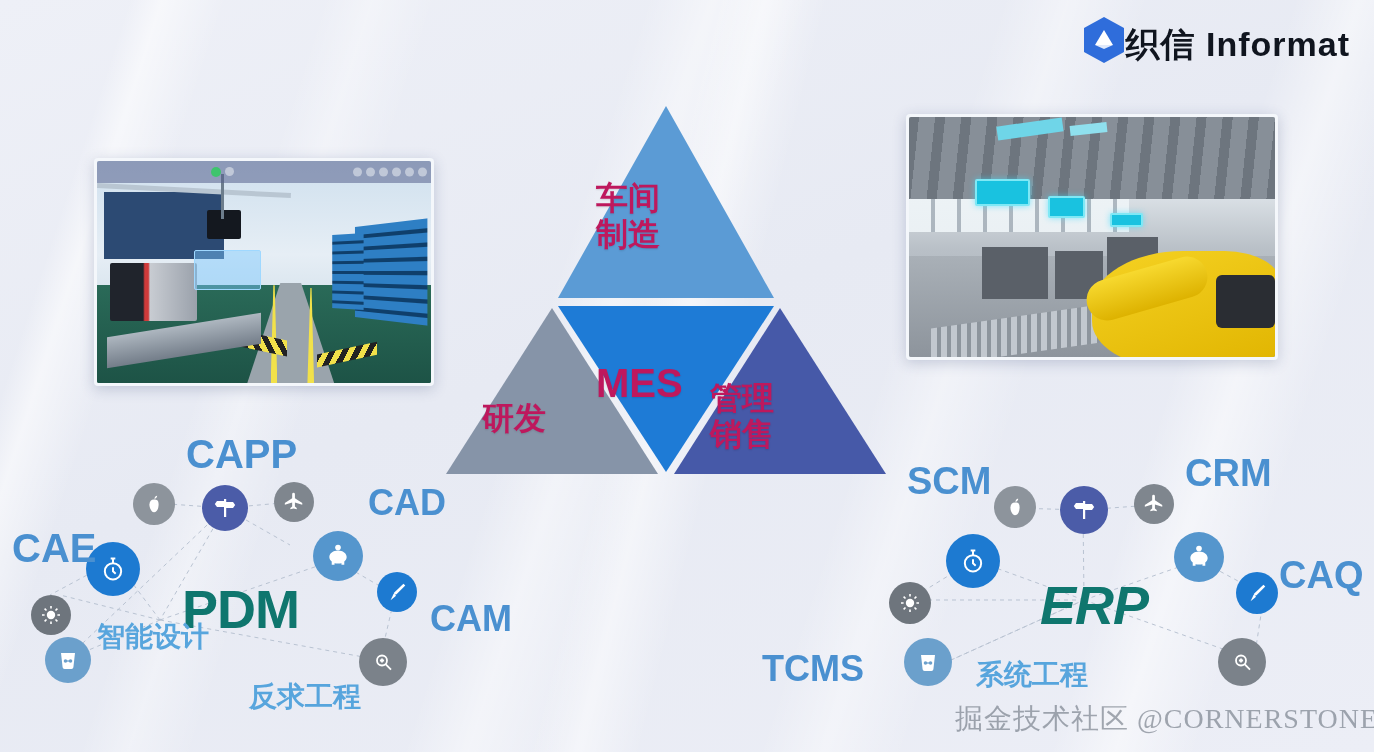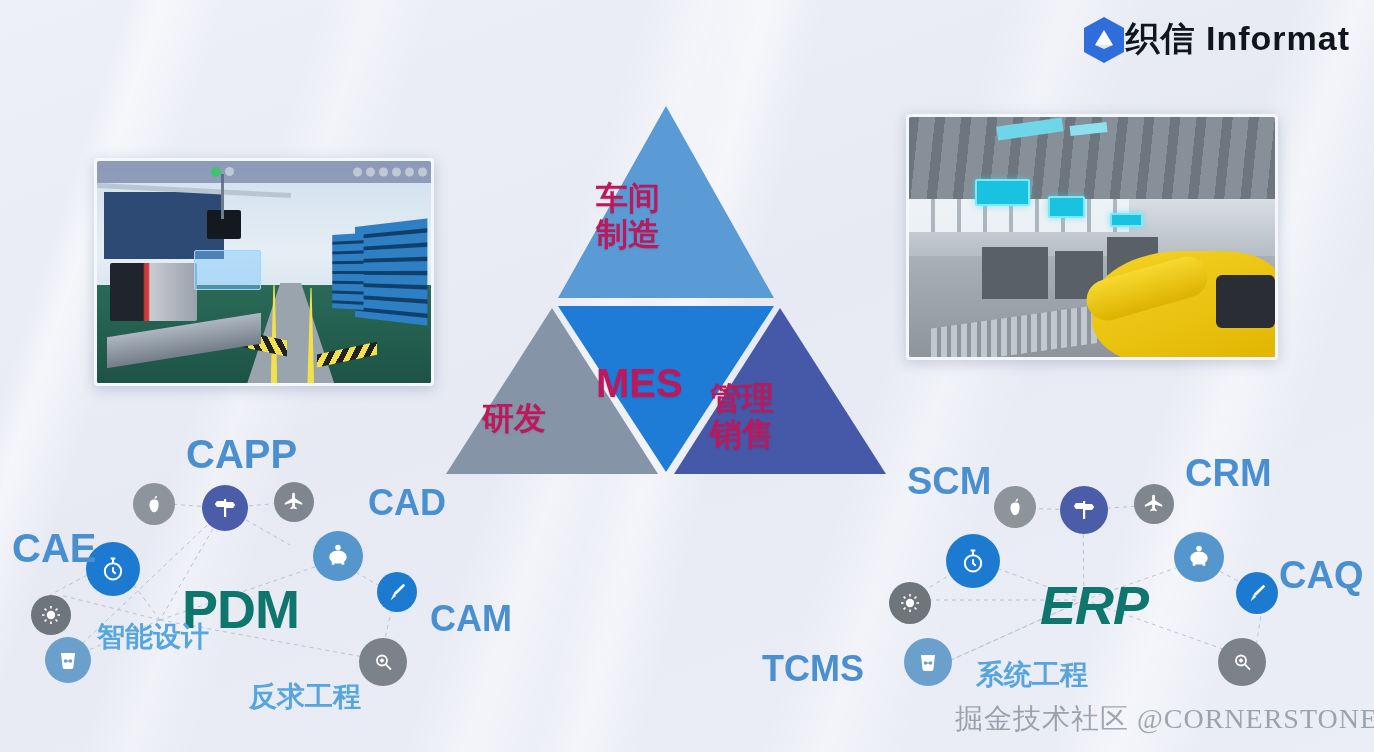--- a/index.html
+++ b/index.html
@@ -26,21 +26,21 @@
     background:linear-gradient(104deg, rgba(255,255,255,0) 46%, rgba(255,255,255,.5) 49%, rgba(255,255,255,0) 53%);
   }
   
   #header { position:absolute; top:0; left:0; right:0; height:92px; }
   #title-group { position:absolute; left:30px; top:18px; display:flex; align-items:center; gap:14px; }
   .cube { width:30px; height:32px; }
   #page-title {
     font-size:36px; font-weight:bold; color:#16275c; letter-spacing:2px;
     font-family:"Liberation Sans","DejaVu Sans",sans-serif;
   }
-  #brand { position:absolute; right:24px; top:16px; display:flex; align-items:flex-start; }
+  #brand { position:absolute; right:24px; top:16px; display:flex; align-items:flex-end; }
   #brand-name { font-size:34px; font-weight:bold; color:#10151f; letter-spacing:1px; }
   
   .photo { position:absolute; border-radius:4px; overflow:hidden;
            box-shadow:0 3px 14px rgba(40,60,110,.22); background:#8fa3b5; }
   #photo-left  { left:94px; top:158px; width:340px; height:228px; padding:3px; background:#f4f7fb; }
   #photo-right { left:906px; top:114px; width:372px; height:246px; padding:3px; background:#f4f7fb; }
   .photo-inner { width:100%; height:100%; position:relative; overflow:hidden; border-radius:2px;}
   
   .l-sky{position:absolute;inset:0;background:linear-gradient(180deg,#cfe0ee 0%,#e6eef5 42%,#dbe6ef 58%,#1f6050 58%,#1d5b4c 100%);}
   .l-floor{position:absolute;left:0;right:0;bottom:0;height:44%;background:linear-gradient(180deg,#2a6a58 0%,#1d5346 100%);}

